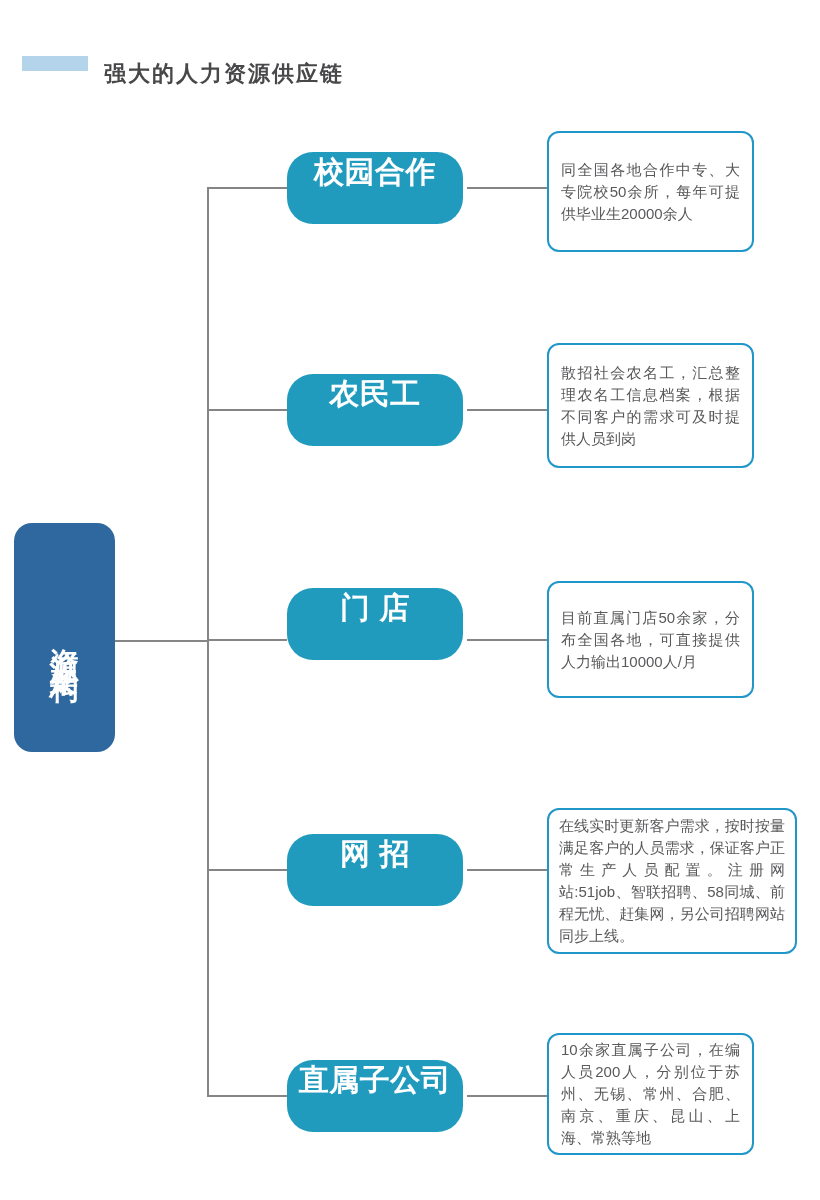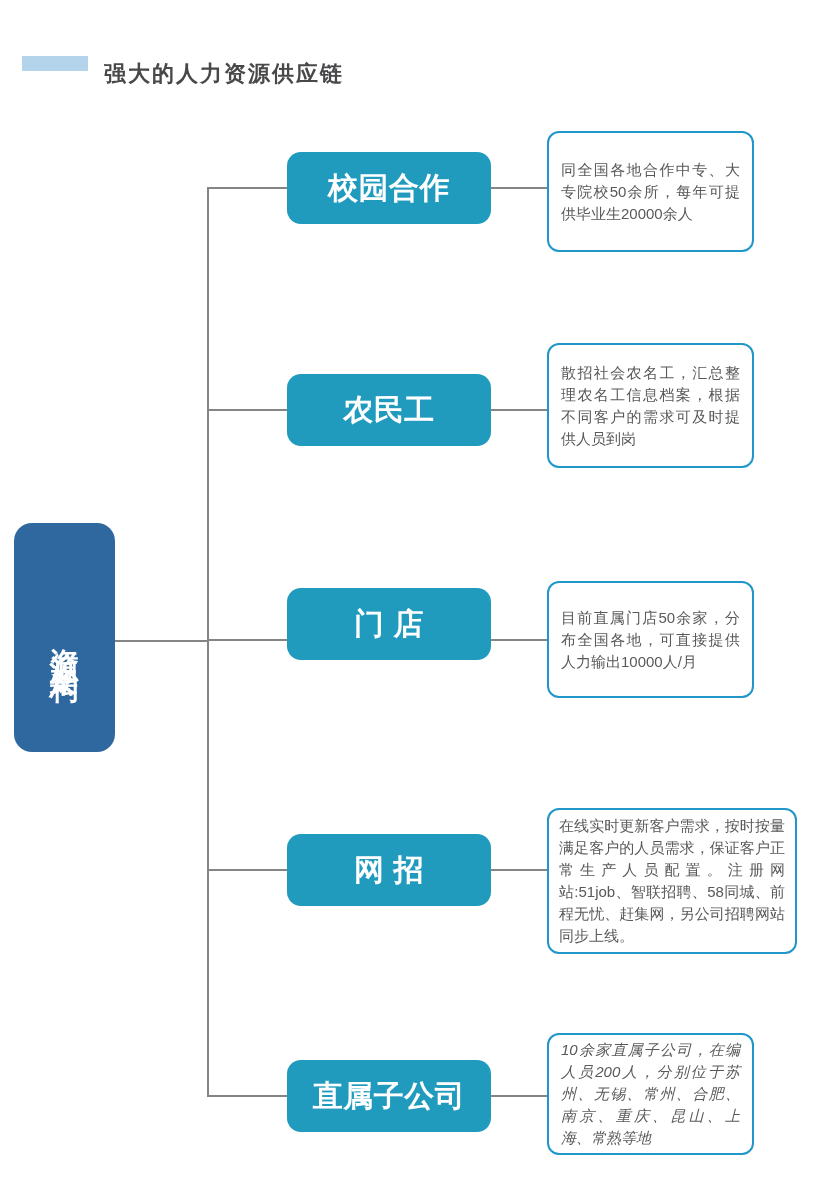--- a/index.html
+++ b/index.html
@@ -63,24 +63,24 @@
     text-orientation: upright;
     color: #ffffff;
     font-size: 29px; font-weight: bold;
     letter-spacing: 9px;
     text-indent: 9px;
   }
 
   
   .node {
     position: absolute; left: 287px;
-    width: 204px; height: 72px;
+    width: 176px; height: 72px;
     background: var(--node-teal, #209bbe);
-    border-radius: 14px;
-    display: flex; align-items: center; justify-content: center;
+    border-radius: 26px;
+    display: flex; justify-content: center;
   }
   .node span {
     color: #ffffff; font-size: 30px; font-weight: bold;
     white-space: pre; letter-spacing: 0.5px;
   }
   .node-r1 { top: 152px; }
   .node-r2 { top: 374px; }
   .node-r3 { top: 588px; }
   .node-r4 { top: 834px; }
   .node-r5 { top: 1060px; }
@@ -98,21 +98,21 @@
   .desc p {
     margin: 0;
     font-size: 15px; line-height: 22px;
     color: var(--desc-text, #58595b);
     text-align: justify;
   }
   .desc-r1 { top: 131px;  height: 121px; }
   .desc-r2 { top: 343px;  height: 125px; }
   .desc-r3 { top: 581px;  height: 117px; }
   .desc-r4 { top: 808px;  height: 146px; width: 250px; padding: 0 10px; }
-  .desc-r5 { top: 1033px; height: 122px; font-style: italic; }
+  .desc-r5 { top: 1033px; height: 122px; }
 </style>
 </head>
 <body>
 
 <div class="page">
 
   <span class="accent-bar"></span>
   <h1 class="page-title">强大的人力资源供应链</h1>
 
   <div class="line vline trunk"></div>

